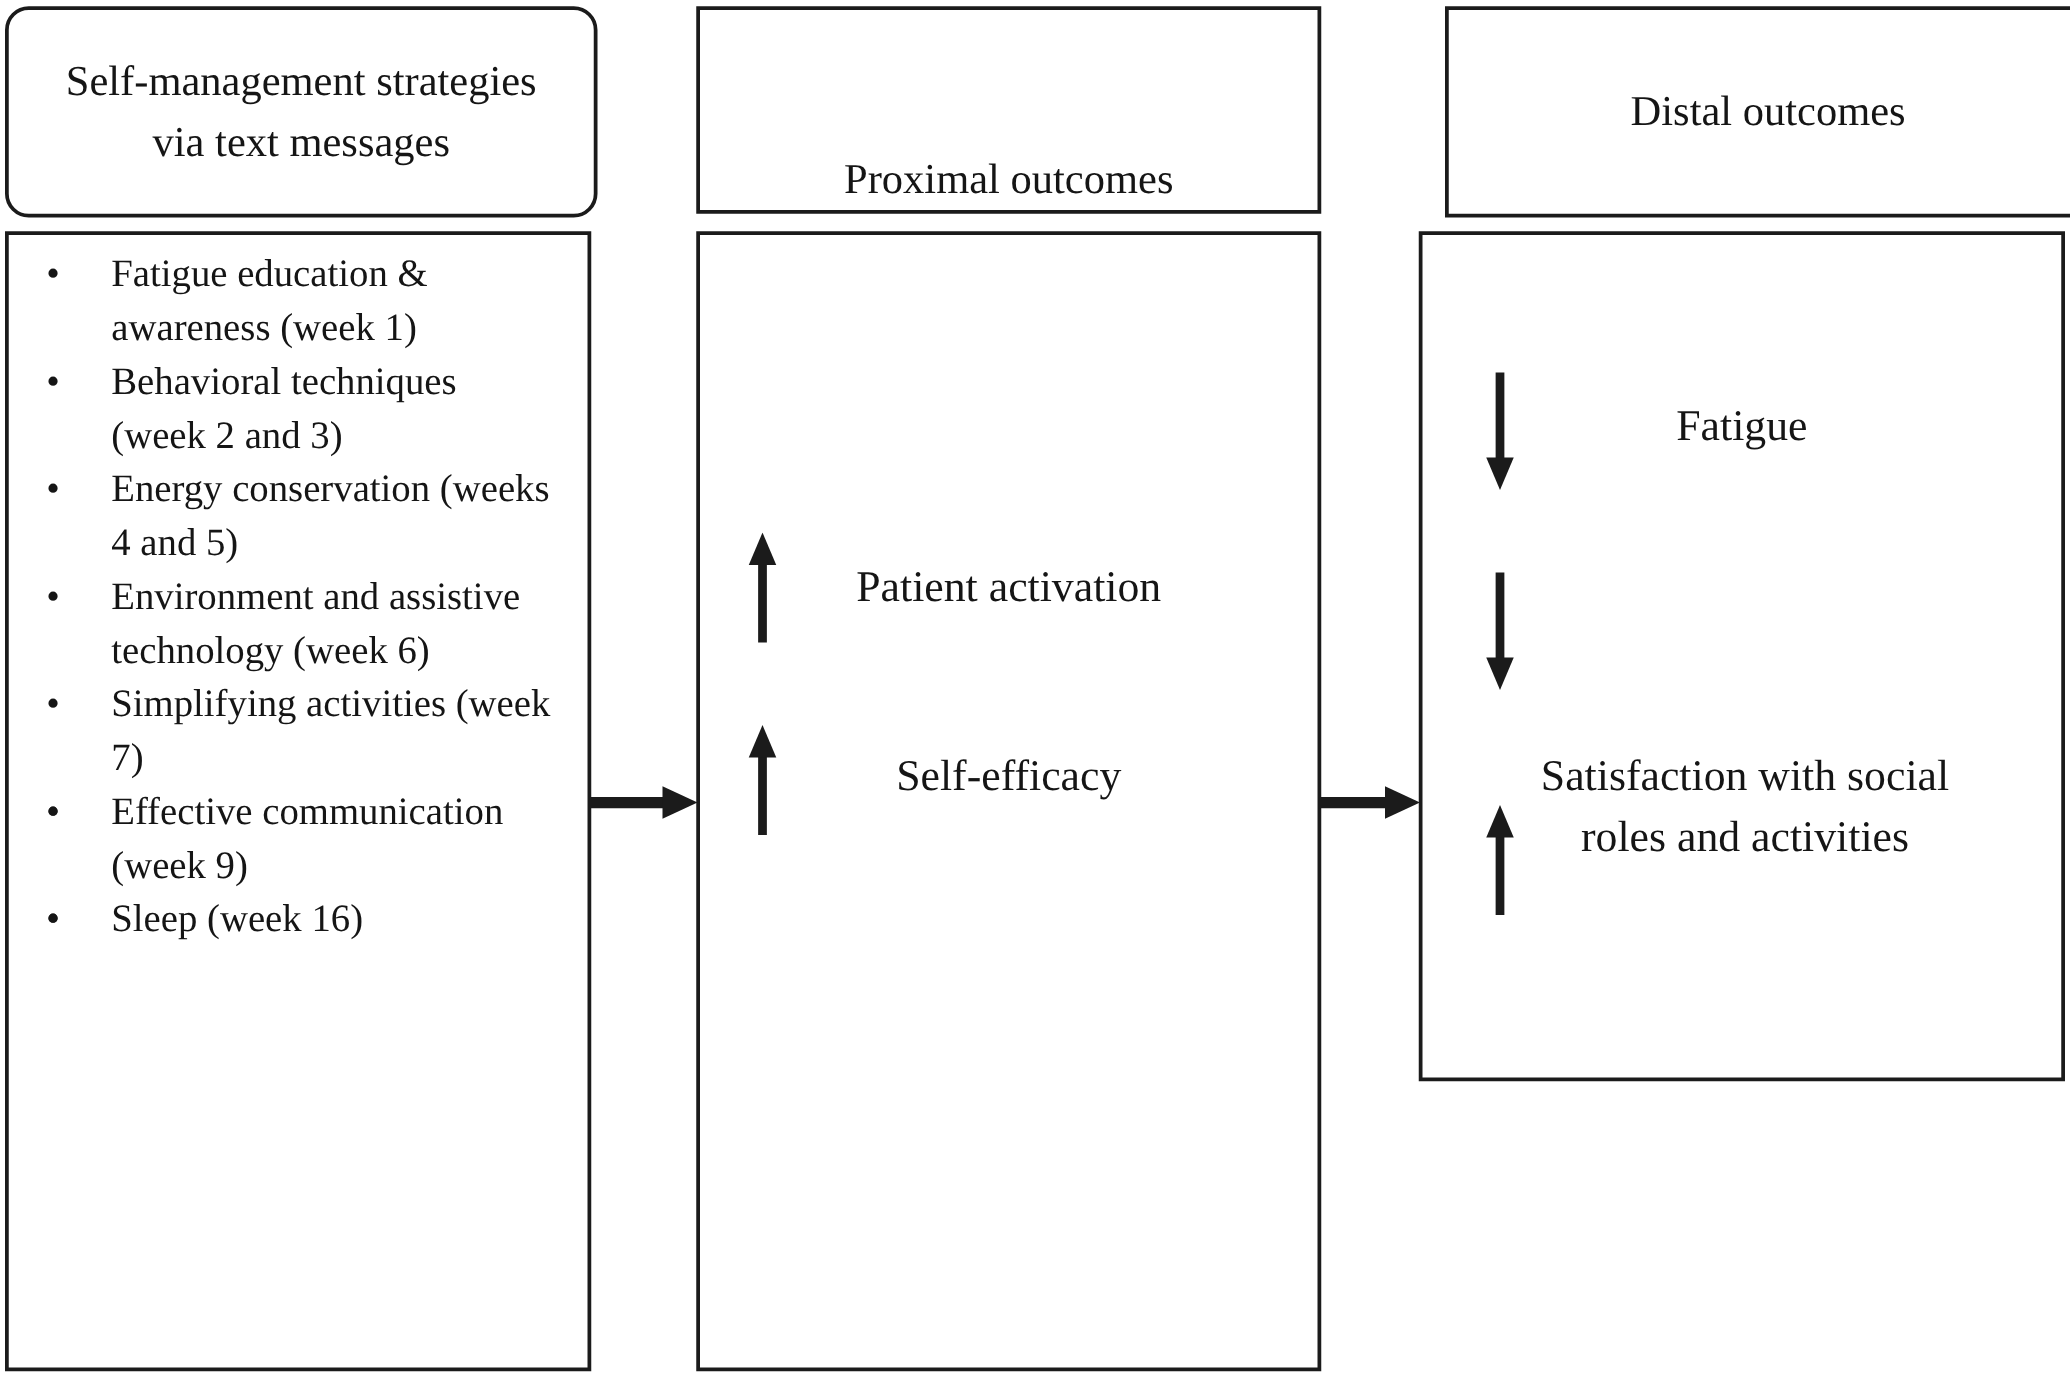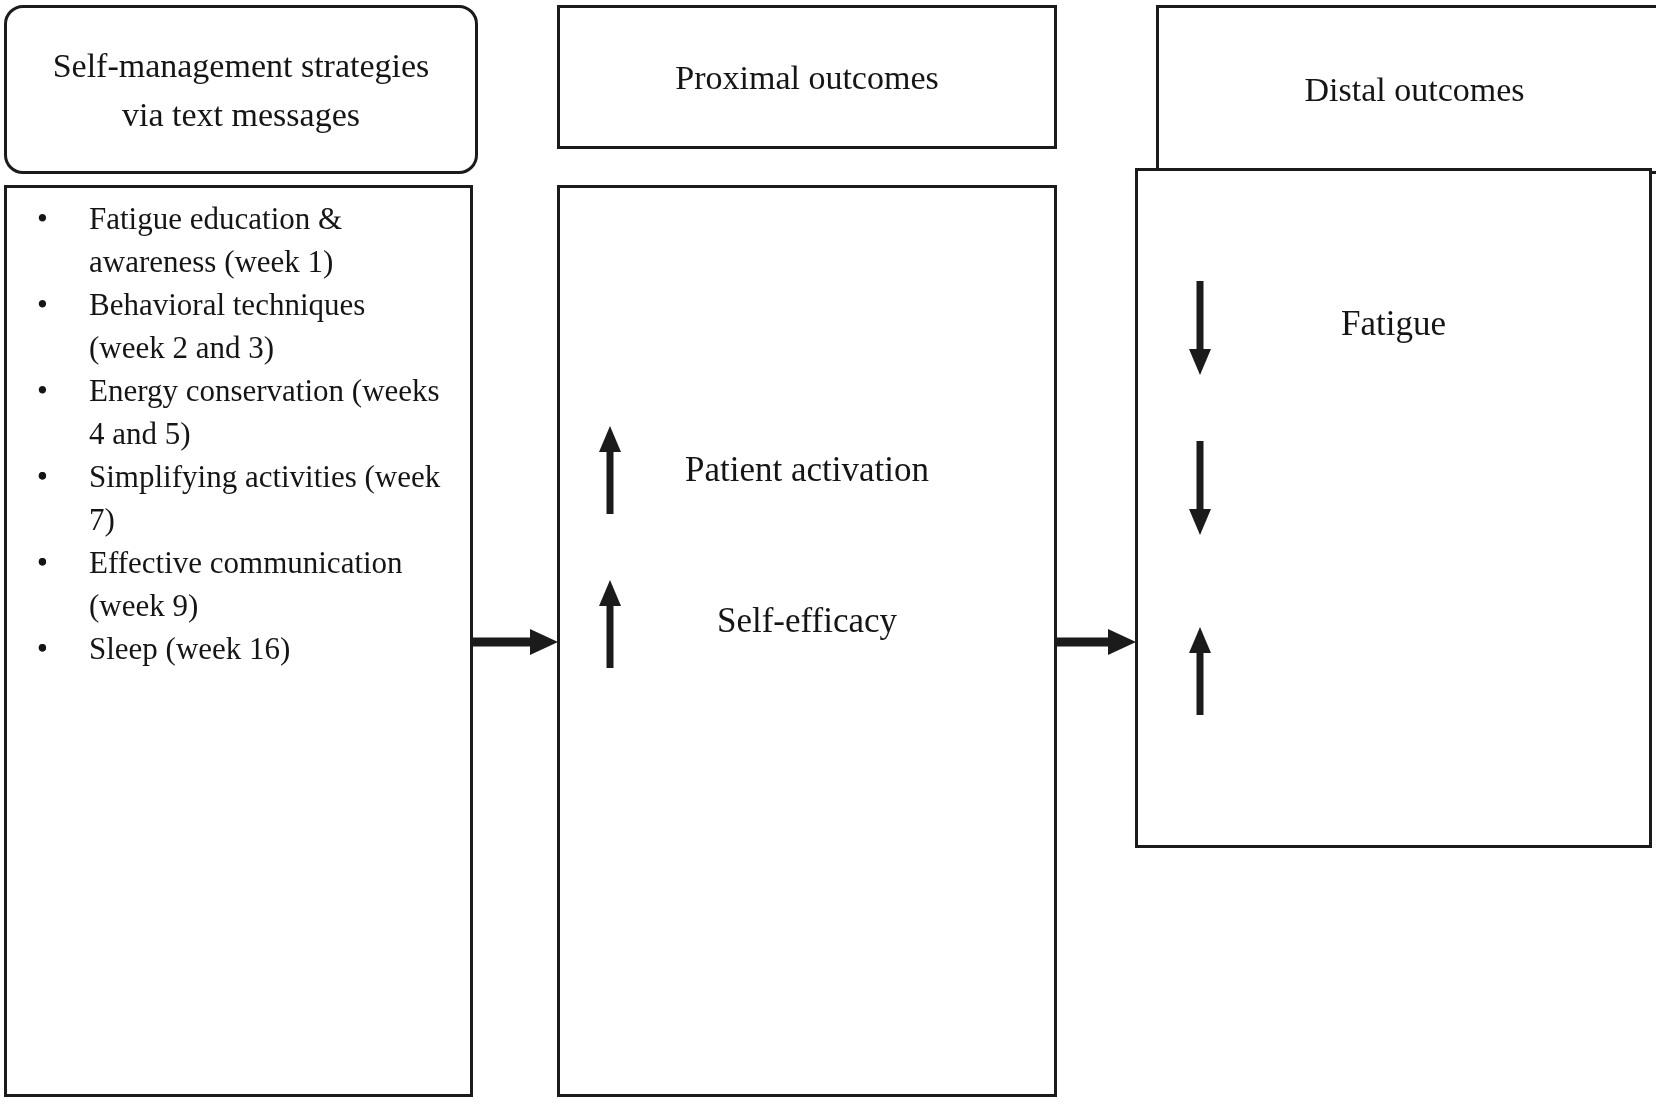--- a/index.html
+++ b/index.html
@@ -25,27 +25,27 @@
     display: flex;
     align-items: center;
     justify-content: center;
     text-align: center;
     font-size: 34px;
     line-height: 49px;
   }
   .header-box .header-text { max-width: 420px; }
 
   #strategies-header { left: 4px;    top: 5px; width: 474px; height: 169px; border-radius: 19px; }
-  #proximal-header   { left: 557px;  top: 5px; width: 500px; height: 144px; }
+  #proximal-header   { left: 557px;  top: 5px; width: 500px; height: 166px; align-items: flex-end; }
   #distal-header     { left: 1156px; top: 5px; width: 517px; height: 169px; }
 
   
   #strategies-body { left: 4px;    top: 185px; width: 469px; height: 912px; }
   #proximal-body   { left: 557px;  top: 185px; width: 500px; height: 912px; padding-left: 40px; }
-  #distal-body     { left: 1135px; top: 168px; width: 517px; height: 680px; }
+  #distal-body     { left: 1135px; top: 185px; width: 517px; height: 680px; }
 
   
   .strategy-list {
     list-style: none;
     padding: 9px 24px 0 30px;
     font-size: 31px;
     line-height: 43px;
   }
   .strategy-list li {
     position: relative;
@@ -120,20 +120,21 @@
       <li>
         <span class="bullet">•</span>
         <span>Behavioral techniques (week 2 and 3)</span>
       </li>
       <li>
         <span class="bullet">•</span>
         <span>Energy conservation (weeks 4 and 5)</span>
       </li>
       <li>
         <span class="bullet">•</span>
+        <span>Environment and assistive technology (week 6)</span>
       </li>
       <li>
         <span class="bullet">•</span>
         <span>Simplifying activities (week 7)</span>
       </li>
       <li>
         <span class="bullet">•</span>
       </li>
       <li>
         <span class="bullet">•</span>
@@ -172,20 +173,21 @@
 
     <svg class="arrow" id="arrow-sleep" viewBox="0 0 24 96">
       <line x1="12" y1="2" x2="12" y2="74" stroke="#1b1b1b" stroke-width="7"></line>
       <polygon points="12,96 1,70 23,70" fill="#1b1b1b"></polygon>
     </svg>
 
     <svg class="arrow" id="arrow-satisfaction" viewBox="0 0 24 90">
       <line x1="12" y1="88" x2="12" y2="20" stroke="#1b1b1b" stroke-width="7"></line>
       <polygon points="12,0 23,26 1,26" fill="#1b1b1b"></polygon>
     </svg>
+    <div class="outcome-label" id="label-satisfaction">Satisfaction with social roles and activities</div>
   </div>
 
   <svg class="arrow" id="flow-arrow-1" viewBox="0 0 86 32">
     <line x1="0" y1="16" x2="62" y2="16" stroke="#1b1b1b" stroke-width="9"></line>
     <polygon points="58,3 86,16 58,29" fill="#1b1b1b"></polygon>
   </svg>
   <svg class="arrow" id="flow-arrow-2" viewBox="0 0 81 32">
     <line x1="0" y1="16" x2="57" y2="16" stroke="#1b1b1b" stroke-width="9"></line>
     <polygon points="53,3 81,16 53,29" fill="#1b1b1b"></polygon>
   </svg>

